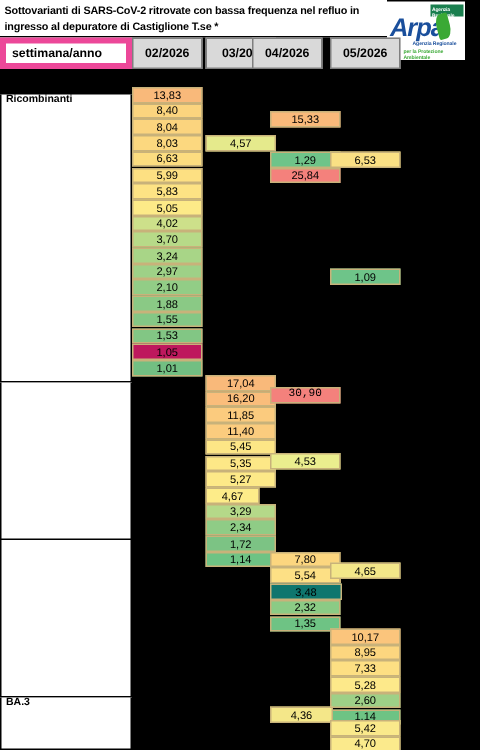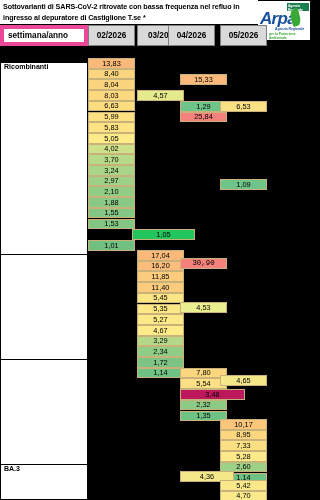--- a/index.html
+++ b/index.html
@@ -211,51 +211,51 @@
     <div class="cell" style="left: 88px; width: 47px; top: 122.2px; height: 10.7px; background: rgb(253, 227, 132);">5,83</div>
     <div class="cell" style="left: 88px; width: 47px; top: 132.9px; height: 10.7px; background: rgb(253, 234, 136);">5,05</div>
     <div class="cell" style="left: 88px; width: 47px; top: 143.6px; height: 10.7px; background: rgb(205, 224, 138);">4,02</div>
     <div class="cell" style="left: 88px; width: 47px; top: 154.3px; height: 10.7px; background: rgb(183, 218, 136);">3,70</div>
     <div class="cell" style="left: 88px; width: 47px; top: 165px; height: 10.7px; background: rgb(168, 213, 135);">3,24</div>
     <div class="cell" style="left: 88px; width: 47px; top: 175.7px; height: 10.7px; background: rgb(158, 209, 135);">2,97</div>
     <div class="cell" style="left: 88px; width: 47px; top: 186.4px; height: 10.7px; background: rgb(146, 205, 134);">2,10</div>
     <div class="cell" style="left: 88px; width: 47px; top: 197.1px; height: 10.7px; background: rgb(138, 201, 133);">1,88</div>
     <div class="cell" style="left: 88px; width: 47px; top: 207.8px; height: 10.7px; background: rgb(132, 199, 133);">1,55</div>
     <div class="cell" style="left: 88px; width: 47px; top: 218.5px; height: 10.7px; background: rgb(130, 198, 132);">1,53</div>
-    <div class="cell" style="left: 88px; width: 63px; top: 229.2px; height: 10.7px; background: #22c55e; margin-left: 44px;">1,05</div>
+    <div class="cell" style="left: 88px; width: 47px; top: 229.2px; height: 10.7px; background: #be185d;">1,05</div>
     <div class="cell" style="left: 88px; width: 47px; top: 239.9px; height: 10.7px; background: rgb(114, 191, 130);">1,01</div>
     <div class="cell" style="left: 137px; width: 47px; top: 90px; height: 10.7px; background: rgb(229, 234, 140);">4,57</div>
     <div class="cell" style="left: 180px; width: 47px; top: 74px; height: 10.7px; background: rgb(249, 185, 122);">15,33</div>
     <div class="cell" style="left: 180px; width: 47px; top: 101px; height: 10.7px; background: rgb(110, 196, 137);">1,29</div>
     <div class="cell" style="left: 180px; width: 47px; top: 111.7px; height: 10.7px; background: rgb(244, 129, 124);">25,84</div>
     <div class="cell" style="left: 220px; width: 47px; top: 101px; height: 10.7px; background: rgb(250, 224, 132);">6,53</div>
     <div class="cell" style="left: 220px; width: 47px; top: 179px; height: 10.7px; background: rgb(110, 196, 137);">1,09</div>
     <div class="cell" style="left: 137px; width: 47px; top: 250px; height: 10.7px; background: rgb(249, 185, 122);">17,04</div>
     <div class="cell" style="left: 137px; width: 47px; top: 260.7px; height: 10.7px; background: rgb(250, 189, 123);">16,20</div>
     <div class="cell" style="left: 137px; width: 47px; top: 271.4px; height: 10.7px; background: rgb(251, 203, 126);">11,85</div>
     <div class="cell" style="left: 137px; width: 47px; top: 282.1px; height: 10.7px; background: rgb(251, 204, 126);">11,40</div>
     <div class="cell" style="left: 137px; width: 47px; top: 292.8px; height: 10.7px; background: rgb(253, 230, 134);">5,45</div>
     <div class="cell" style="left: 137px; width: 47px; top: 303.5px; height: 10.7px; background: rgb(253, 232, 135);">5,35</div>
     <div class="cell" style="left: 137px; width: 47px; top: 314.2px; height: 10.7px; background: rgb(253, 233, 136);">5,27</div>
-    <div class="cell" style="left: 137px; width: 47px; top: 324.9px; height: 10.7px; background: rgb(253, 236, 137);">4,67</div>
+    <div class="cell" style="left: 137px; width: 36px; top: 324.9px; height: 10.7px; background: rgb(253, 236, 137);">4,67</div>
     <div class="cell" style="left: 137px; width: 47px; top: 335.6px; height: 10.7px; background: rgb(181, 217, 137);">3,29</div>
     <div class="cell" style="left: 137px; width: 47px; top: 346.3px; height: 10.7px; background: rgb(143, 204, 134);">2,34</div>
     <div class="cell" style="left: 137px; width: 47px; top: 357px; height: 10.7px; background: rgb(124, 195, 132);">1,72</div>
     <div class="cell" style="left: 137px; width: 47px; top: 367.7px; height: 10.7px; background: rgb(110, 195, 132);">1,14</div>
     <div class="cell" style="left: 180px; width: 47px; top: 302px; height: 10.7px; background: rgb(235, 238, 142);">4,53</div>
     <div class="cell" style="left: 180px; width: 47px; top: 258px; height: 10.7px; background: rgb(244, 129, 124); font-family: Liberation Mono, monospace;">30,90</div>
     <div class="cell" style="left: 180px; width: 47px; top: 357px; height: 10.7px; background: rgb(251, 197, 124); margin-top: 21px;">10,35</div>
     <div class="cell" style="left: 180px; width: 47px; top: 367.7px; height: 10.7px; background: rgb(252, 214, 127);">7,80</div>
     <div class="cell" style="left: 180px; width: 47px; top: 378.4px; height: 10.7px; background: rgb(253, 224, 133);">5,54</div>
-    <div class="cell" style="left: 180px; width: 65px; top: 389.1px; height: 10.7px; background: #be185d;">3,48</div>
+    <div class="cell" style="left: 180px; width: 48px; top: 389.1px; height: 10.7px; background: #0f766e;">3,48</div>
     <div class="cell" style="left: 180px; width: 47px; top: 399.8px; height: 10.7px; background: rgb(139, 203, 133);">2,32</div>
     <div class="cell" style="left: 180px; width: 47px; top: 410.5px; height: 10.7px; background: rgb(110, 195, 132);">1,35</div>
     <div class="cell" style="left: 220px; width: 47px; top: 375px; height: 10.7px; background: rgb(244, 231, 137);">4,65</div>
     <div class="cell" style="left: 220px; width: 47px; top: 419px; height: 10.7px; background: rgb(251, 197, 124);">10,17</div>
     <div class="cell" style="left: 220px; width: 47px; top: 429.7px; height: 10.7px; background: rgb(252, 214, 127);">8,95</div>
     <div class="cell" style="left: 220px; width: 47px; top: 440.4px; height: 10.7px; background: rgb(253, 223, 131);">7,33</div>
     <div class="cell" style="left: 220px; width: 47px; top: 451.1px; height: 10.7px; background: rgb(253, 233, 138);">5,28</div>
     <div class="cell" style="left: 220px; width: 47px; top: 461.8px; height: 10.7px; background: rgb(158, 208, 135);">2,60</div>
     <div class="cell" style="left: 220px; width: 47px; top: 472.5px; height: 10.7px; background: rgb(110, 195, 132);">1,14</div>
-    <div class="cell" style="left: 180px; width: 54px; top: 471px; height: 10.7px; background: rgb(244, 231, 137);">4,36</div>
+    <div class="cell" style="left: 180px; width: 42px; top: 471px; height: 10.7px; background: rgb(244, 231, 137);">4,36</div>
     <div class="cell" style="left: 220px; width: 47px; top: 480px; height: 10.7px; background: rgb(250, 233, 139);">5,42</div>
     <div class="cell" style="left: 220px; width: 47px; top: 490.7px; height: 10.7px; background: rgb(251, 234, 140);">4,70</div>
   </div>
 
 </body></html>

